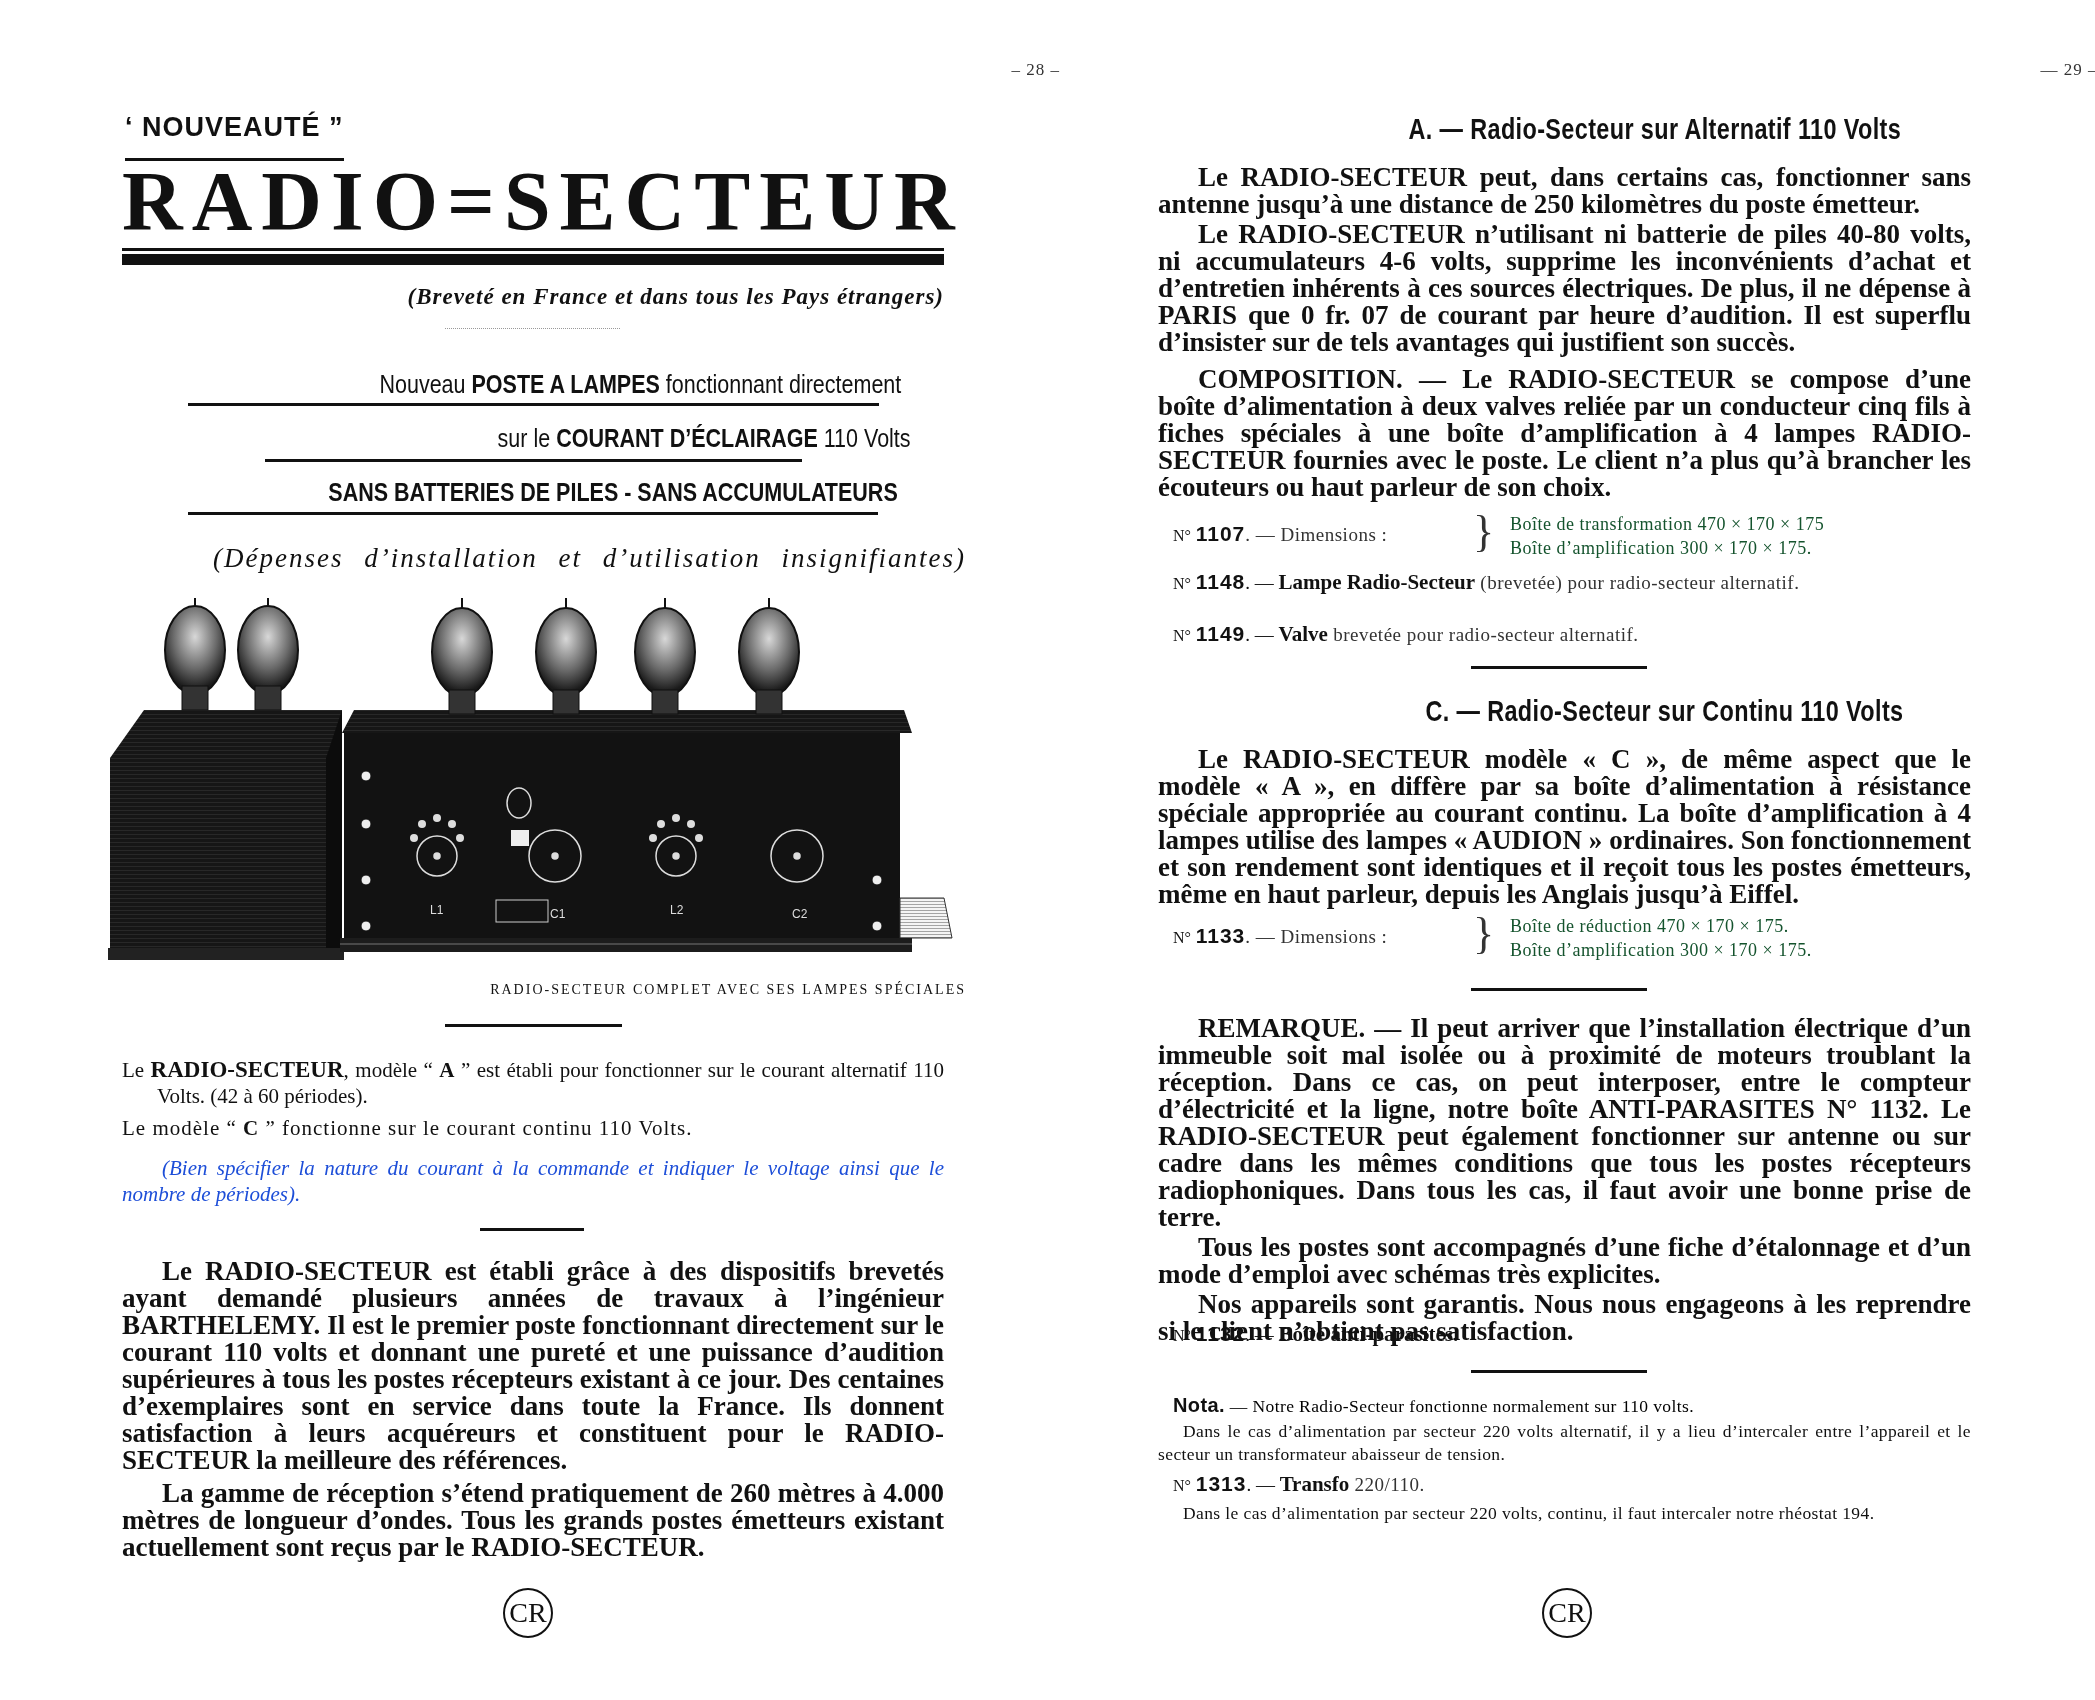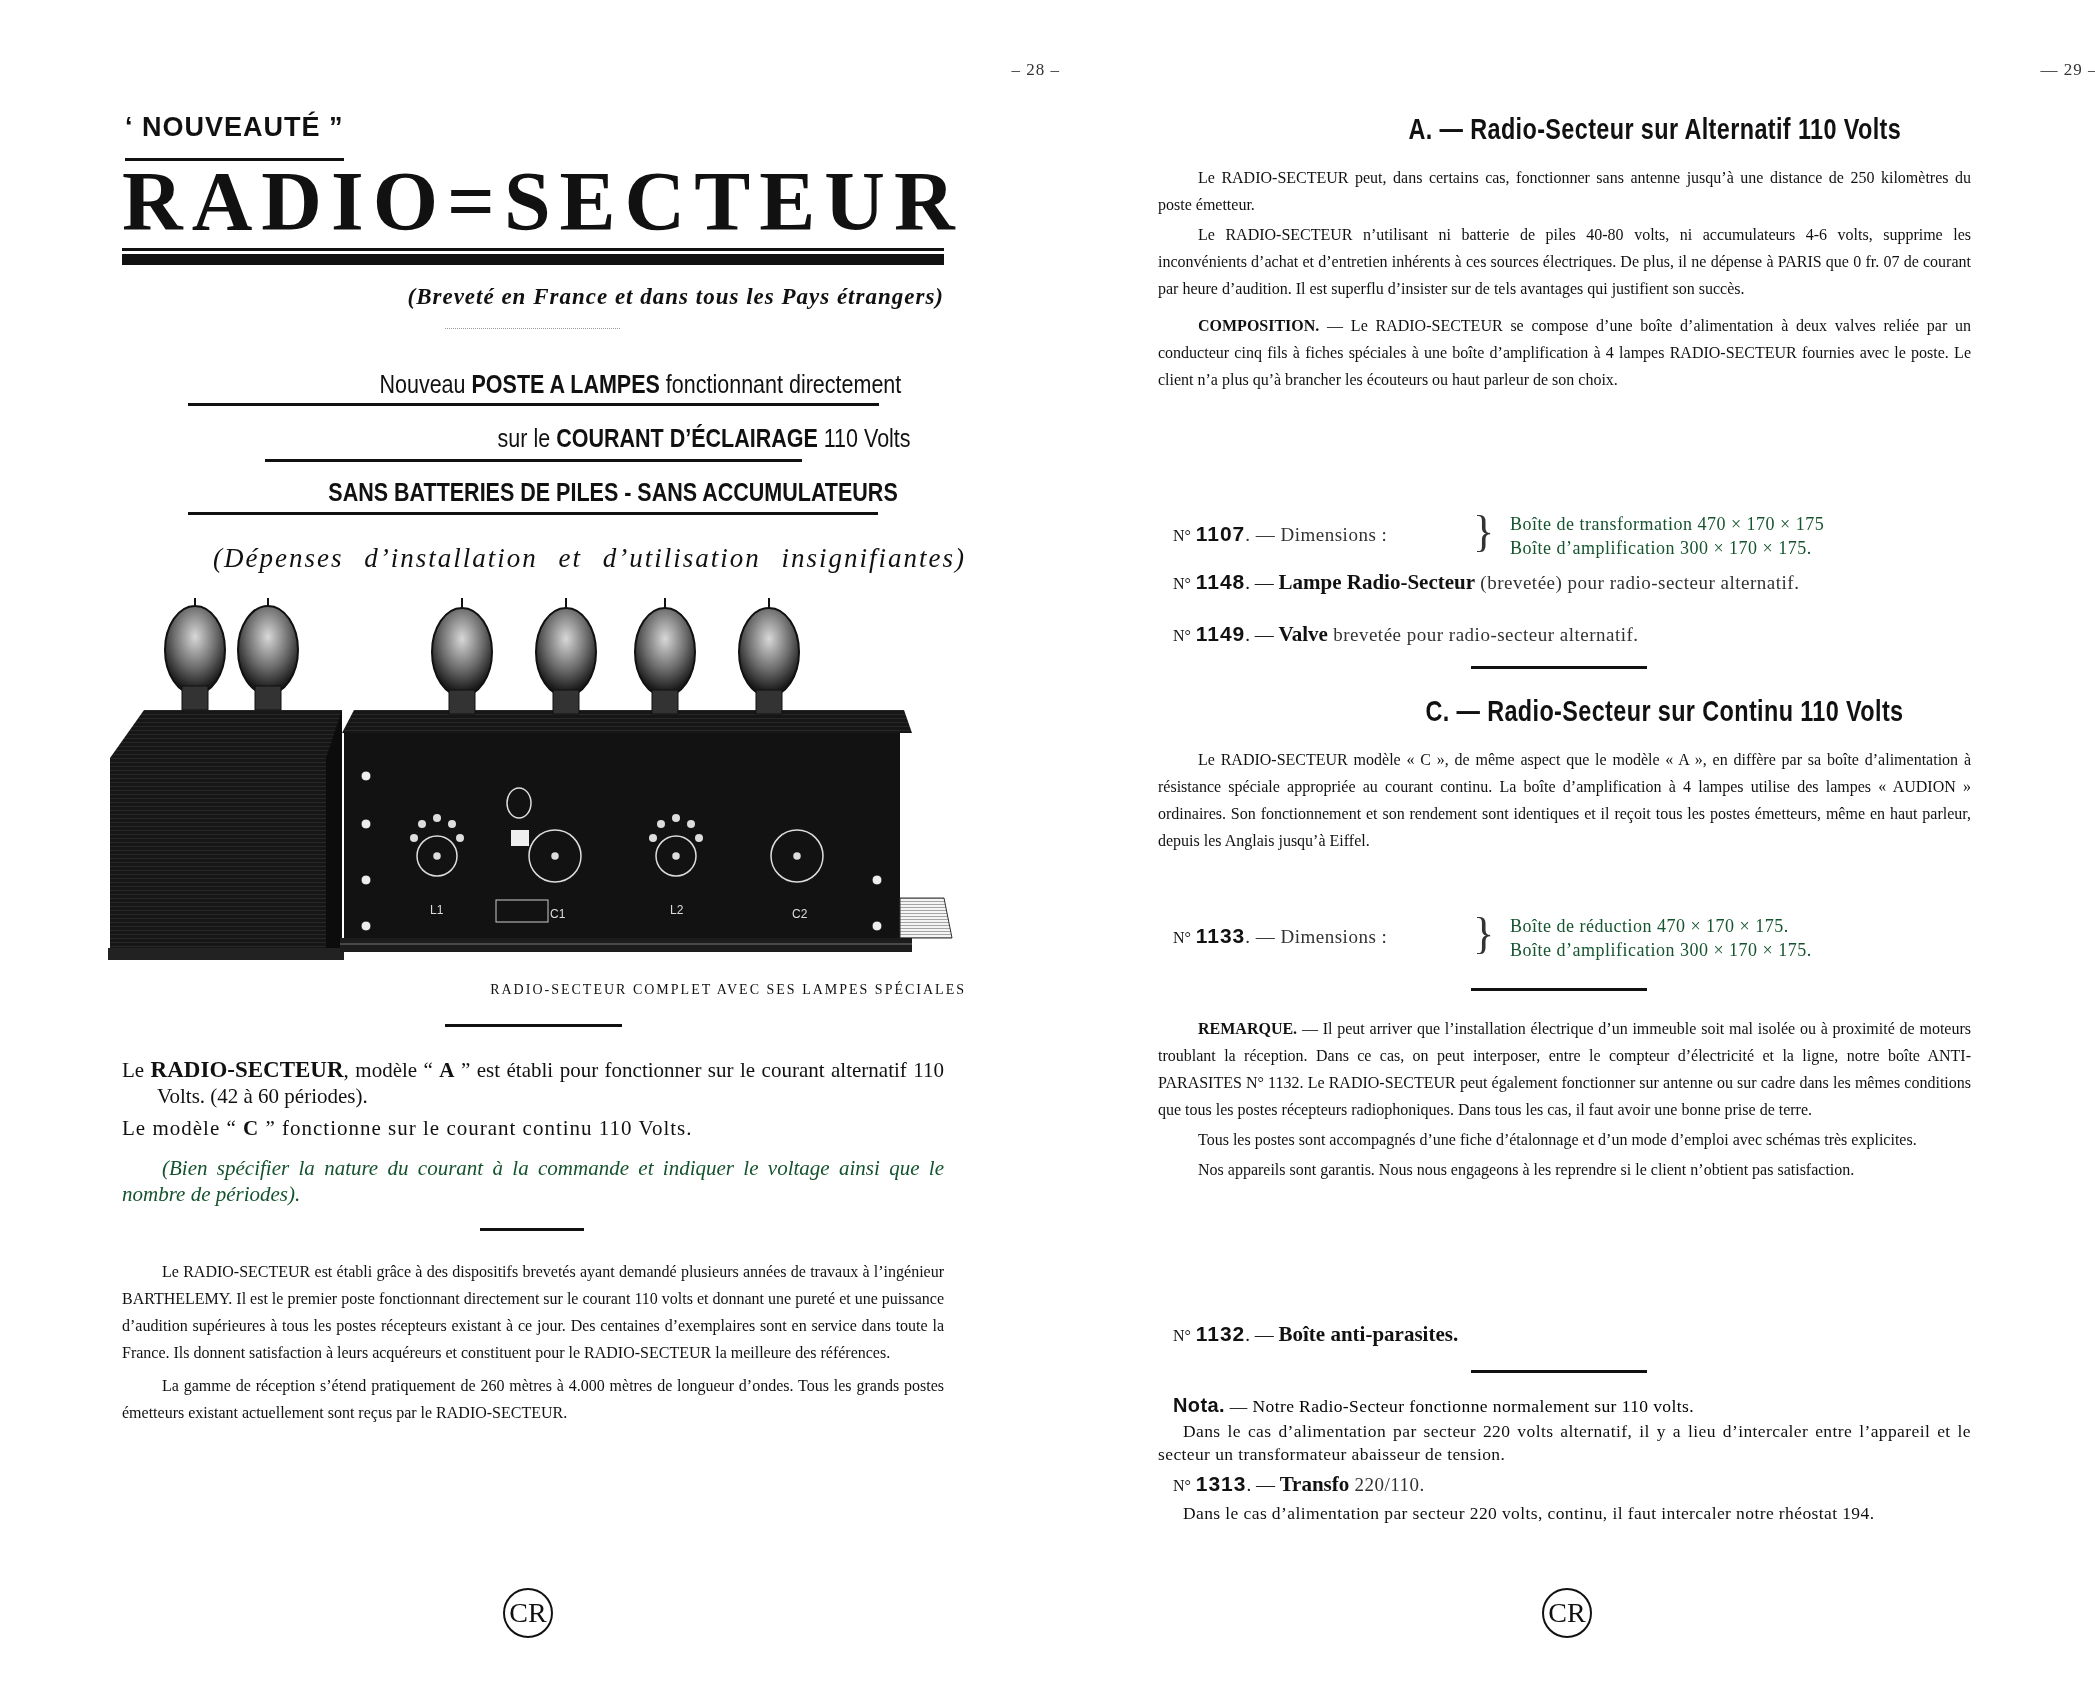--- a/index.html
+++ b/index.html
@@ -18,26 +18,26 @@
   .rule-thick { position:absolute; height:11px; background:#111; }
   .patent { font-family:"Liberation Serif", serif; font-style:italic; font-weight:bold; font-size:23px; letter-spacing:1px; }
   .dotted { position:absolute; height:0; border-top:1px dotted #999; }
   .claim { font-family:"Liberation Sans", sans-serif; font-stretch:condensed; font-size:25px; white-space:nowrap;
            transform:scaleX(0.86); transform-origin:center; }
   .claim b { font-weight:bold; }
   .claim-ul { position:absolute; height:3px; background:#111; }
   .depenses { font-family:"Liberation Serif", serif; font-style:italic; font-size:27px; letter-spacing:2px; word-spacing:12px; white-space:nowrap; }
   .caption { font-family:"Liberation Serif", serif; font-size:14px; letter-spacing:2px; white-space:nowrap; }
   .sep { position:absolute; height:3px; background:#111; }
-  .body { font-family:"Liberation Serif", serif; font-size:16px; line-height:27px; text-align:justify; }
+  .body { font-family:"Liberation Serif", serif; font-size:27px; line-height:27px; text-align:justify;font-weight:bold; }
   .body p { margin:0; }
   .indent { text-indent:40px; }
   .hang { padding-left:35px; text-indent:-35px; }
   .lead { font-family:"Liberation Serif", serif; font-size:21px; line-height:26px; }
-  .italicnote { font-style:italic; color:#14532d; }
+  .italicnote { font-style:italic; color:#1d4ed8; }
   .sec-head { font-family:"Liberation Sans", sans-serif; font-weight:bold; font-size:30px; white-space:nowrap;
               transform:scaleX(0.78); transform-origin:center; letter-spacing:0.5px; }
   .item { font-family:"Liberation Serif", serif; font-size:19px; line-height:24px; white-space:nowrap; }
   .item .no { font-size:16px; }
   .item .num { font-family:"Liberation Sans", sans-serif; font-weight:bold; font-size:21px; letter-spacing:1px; }
   .item .bold { font-weight:bold; font-size:21px; }
   .item .light { color:#333; letter-spacing:0.5px; }
   .dims { font-family:"Liberation Serif", serif; font-size:18px; line-height:24px; letter-spacing:0.5px; color:#14532d; }
   .brace { font-family:"Liberation Serif", serif; font-size:44px; line-height:44px; font-weight:lighter; color:#333; }
   .small { font-family:"Liberation Serif", serif; font-size:17.5px; line-height:23px; text-align:justify; letter-spacing:0.4px; }

